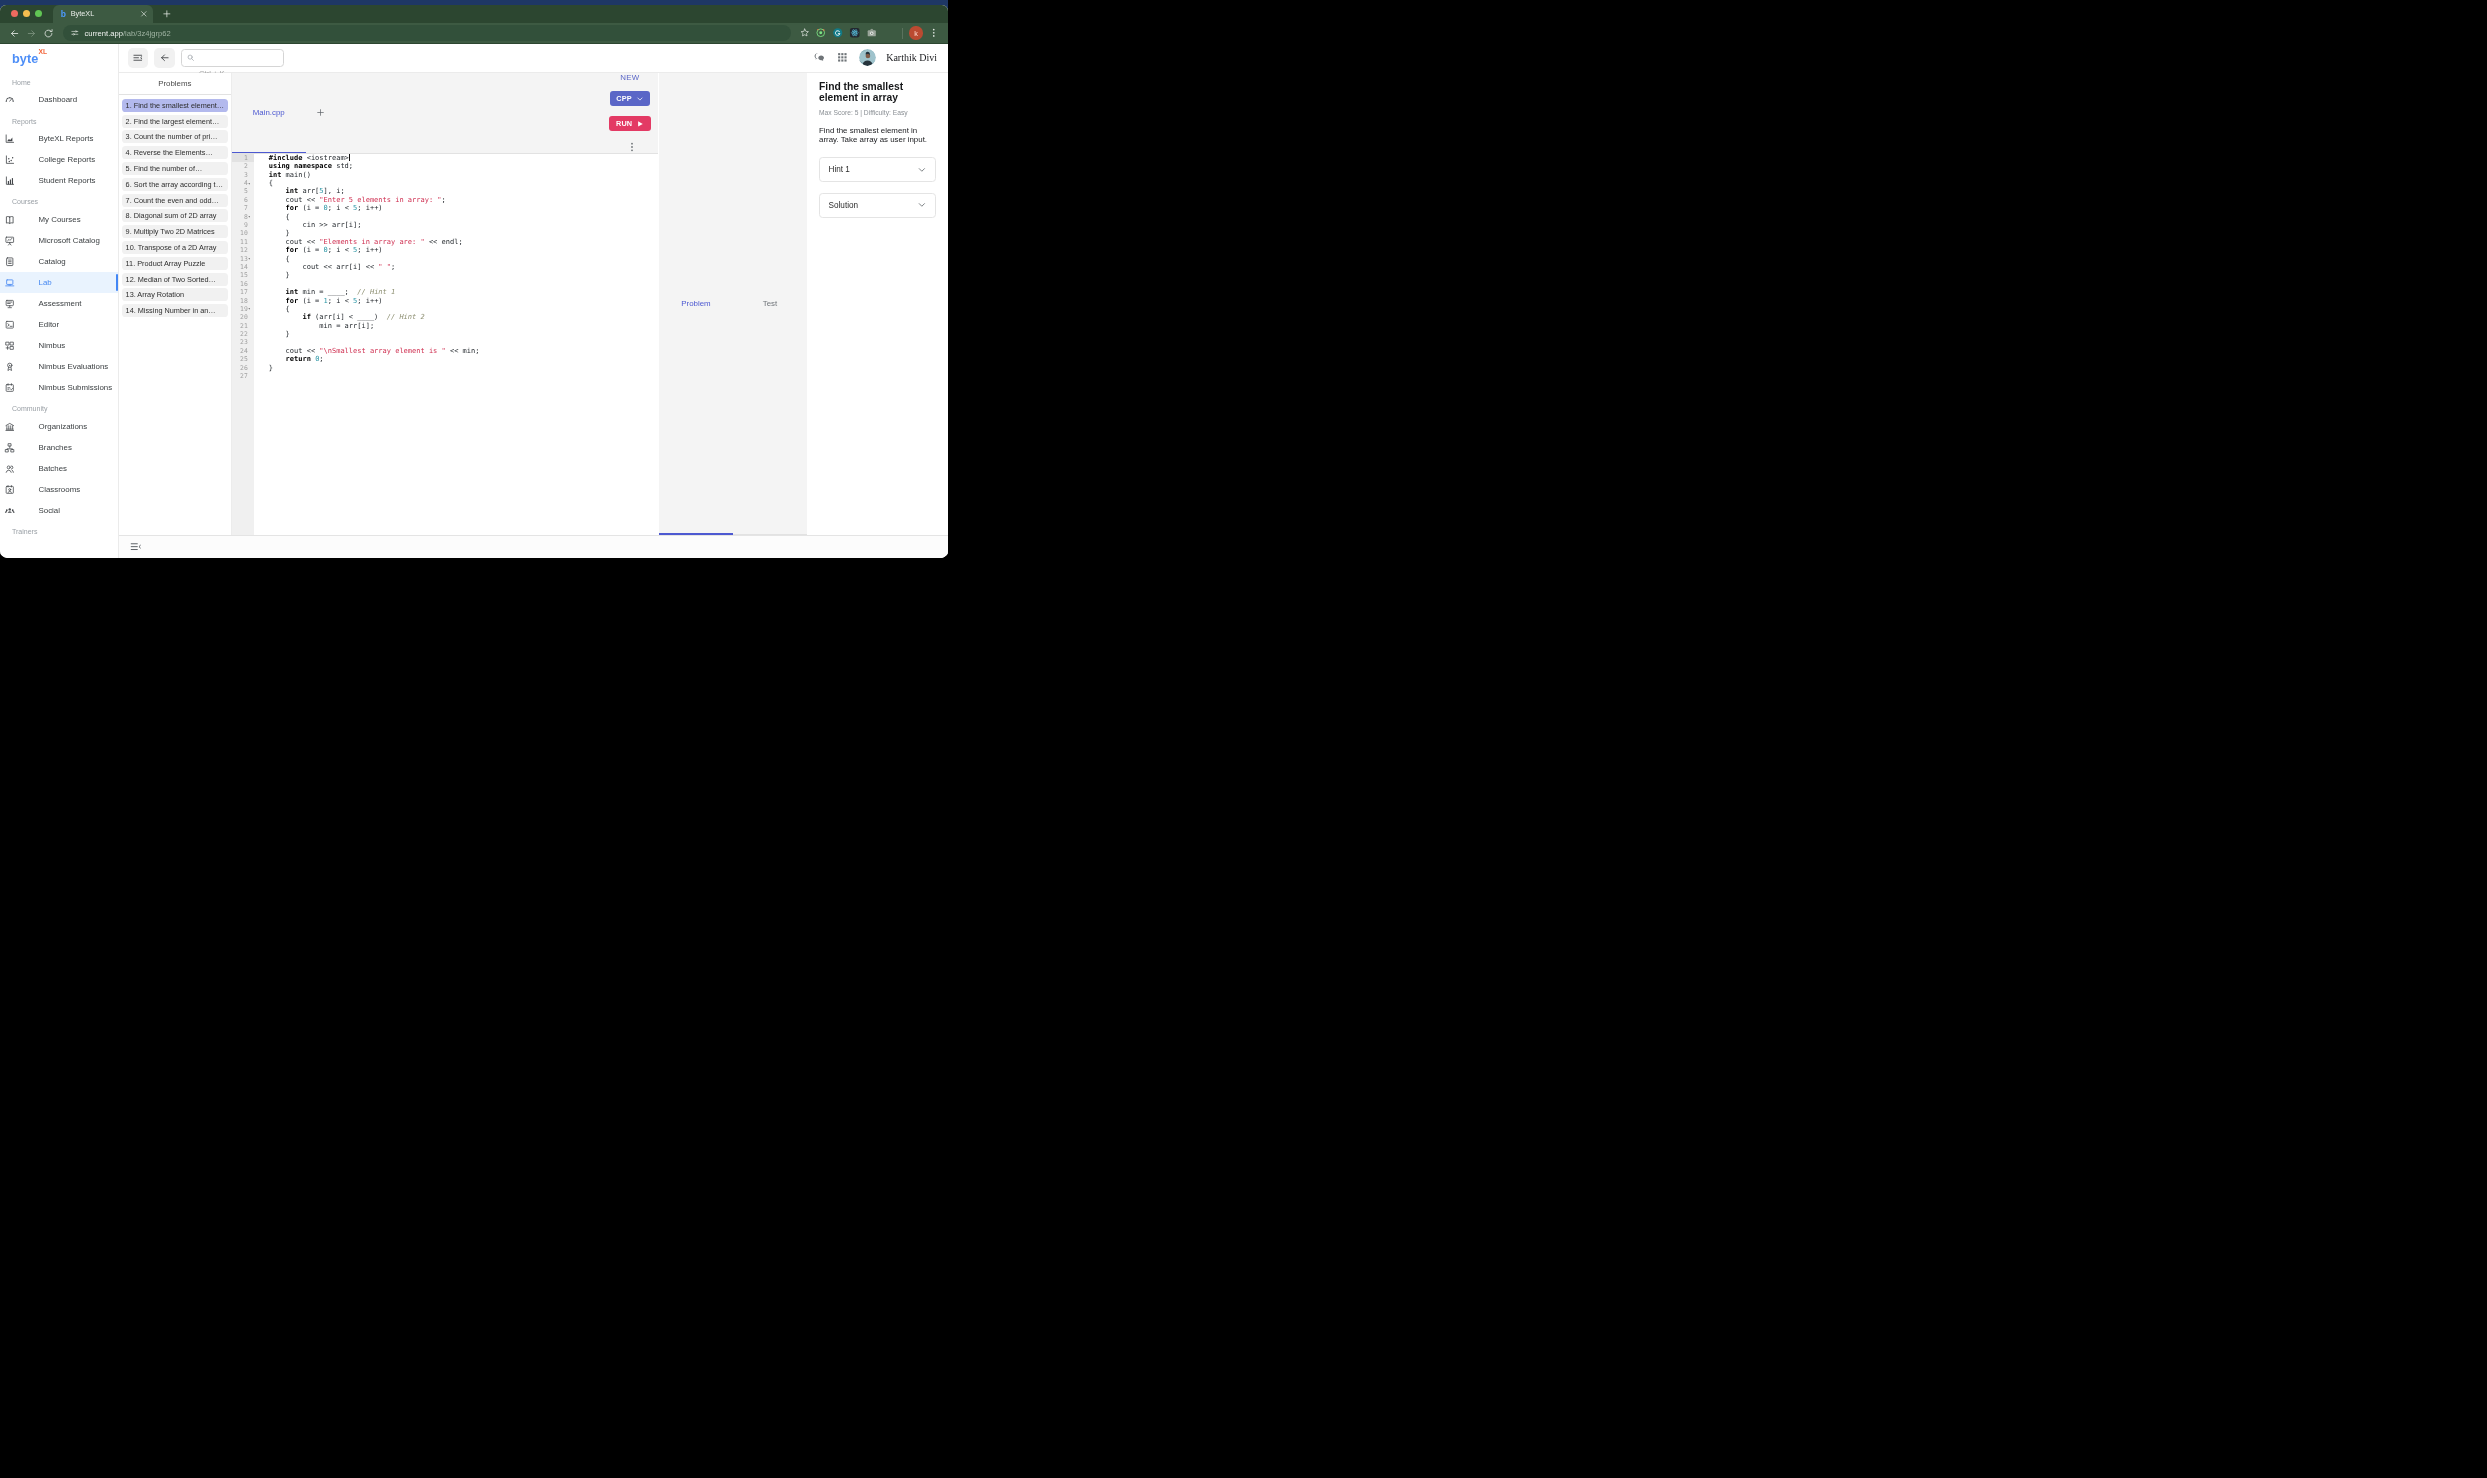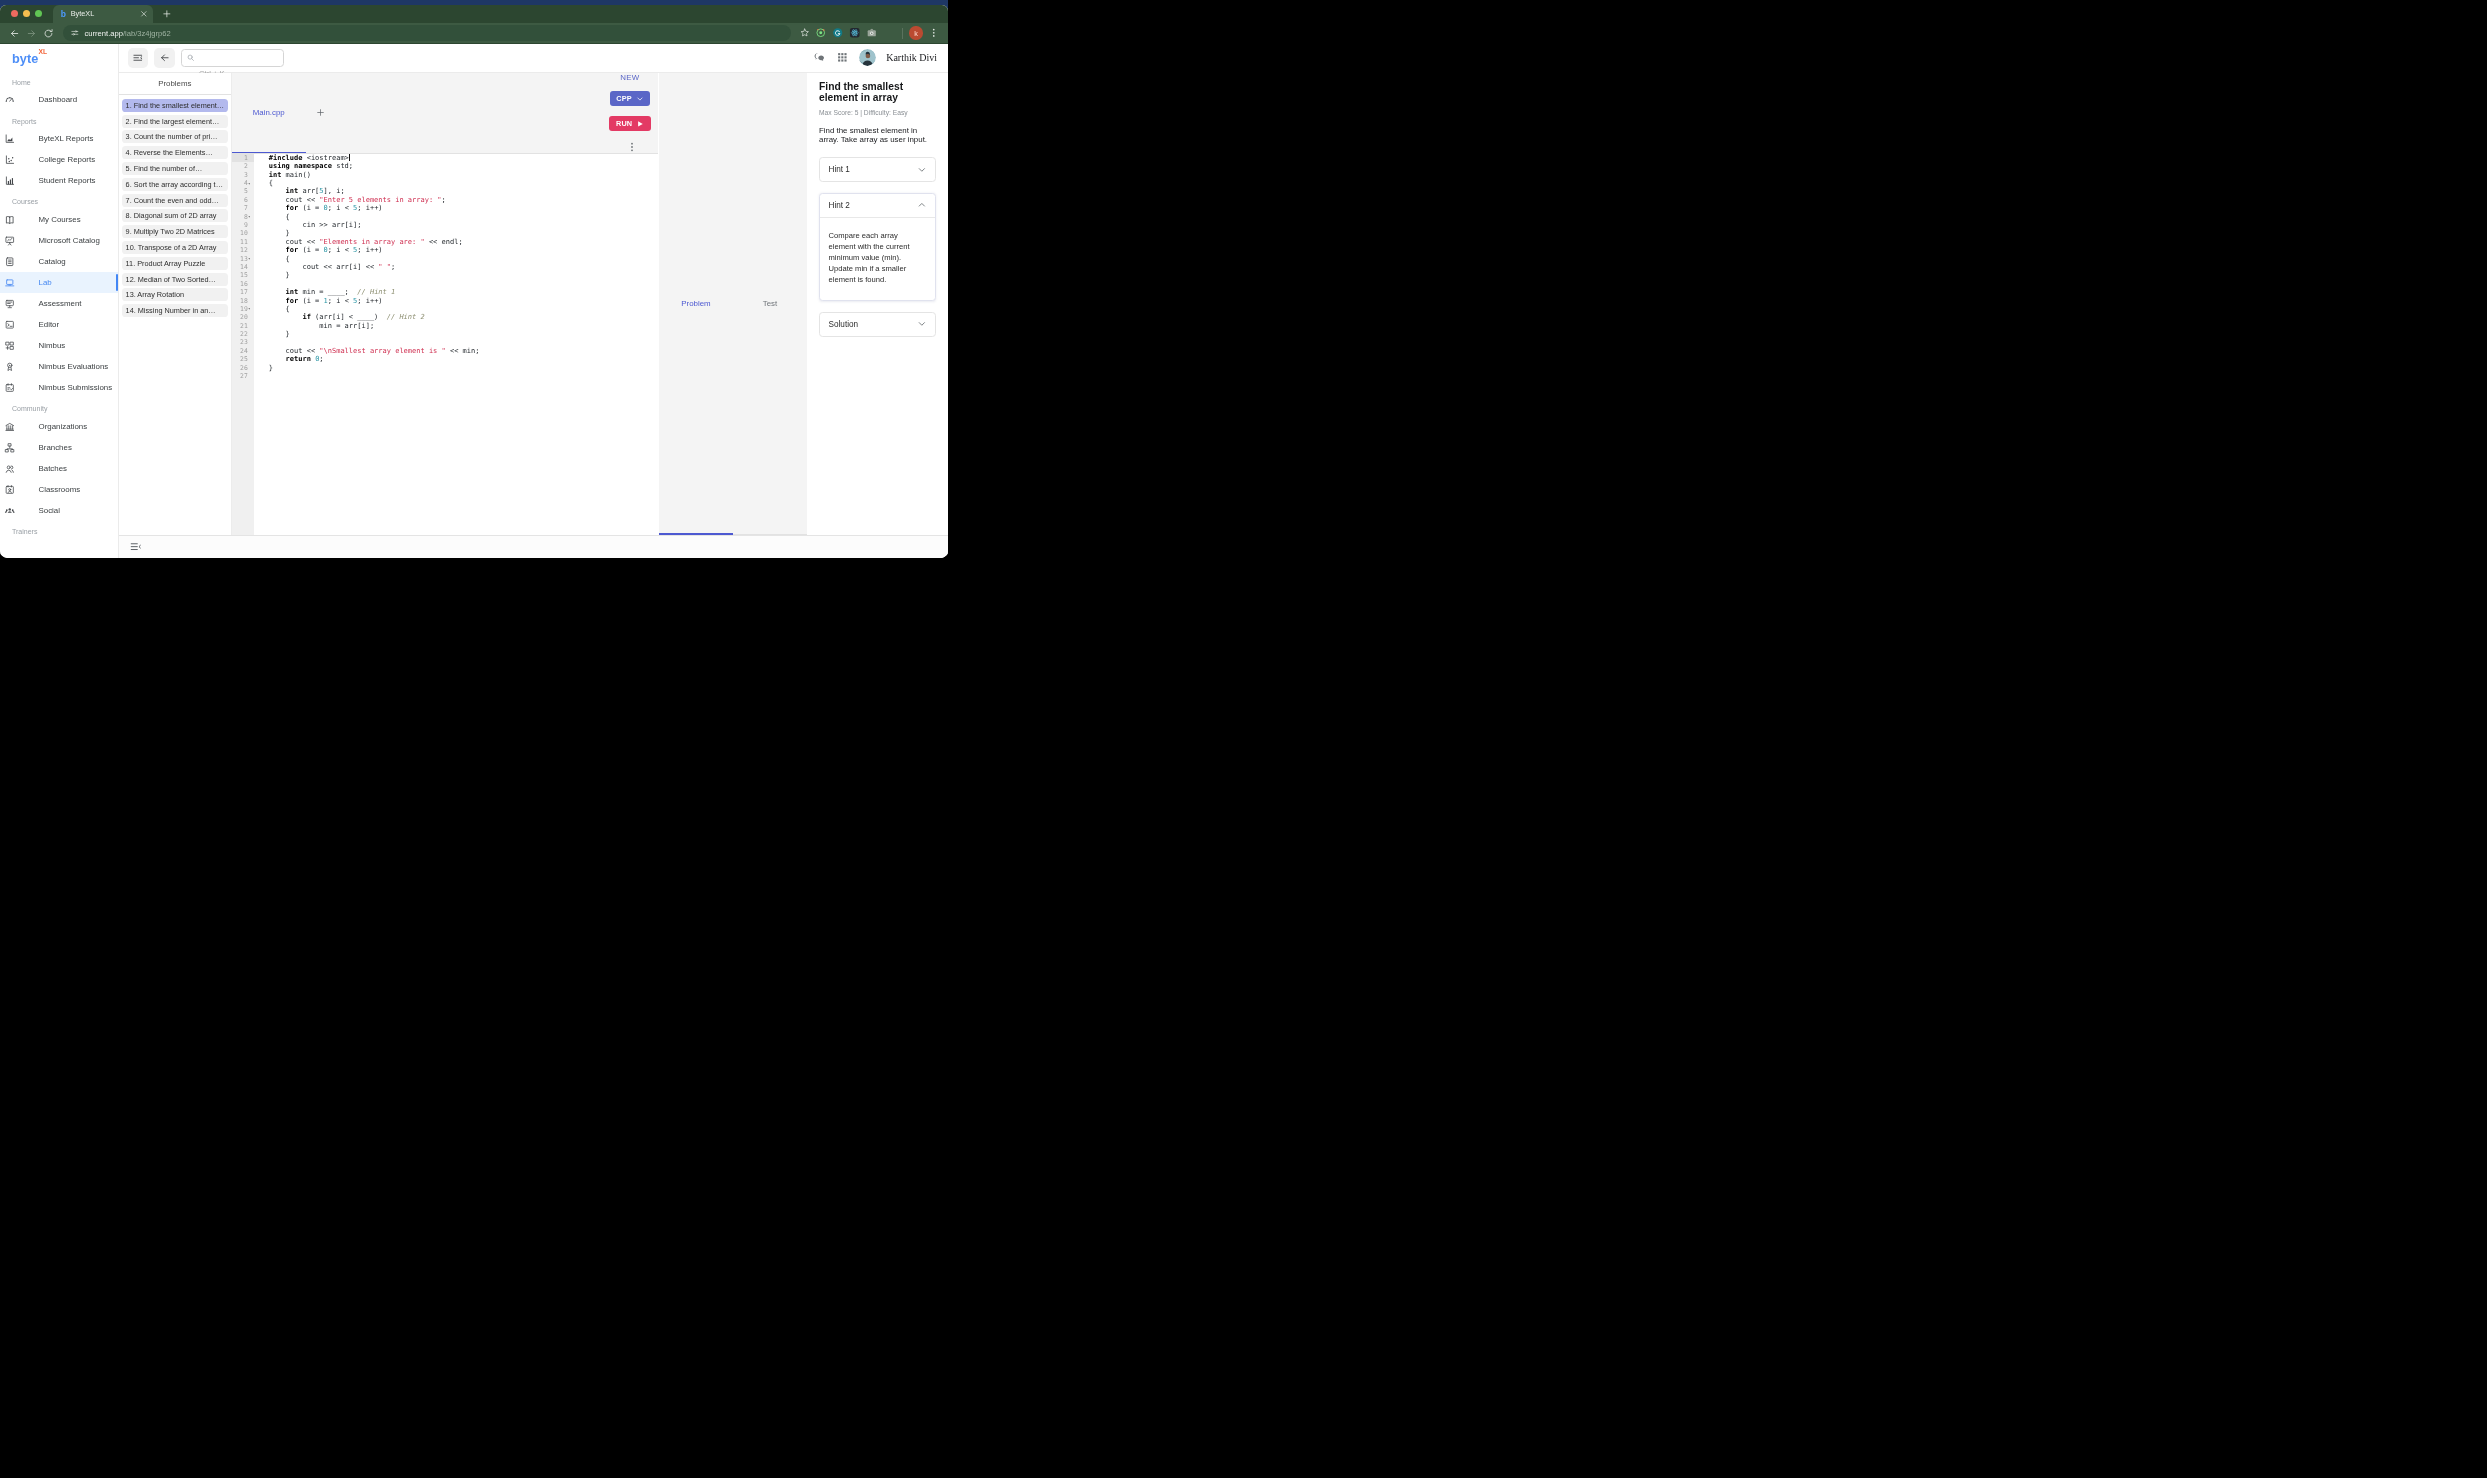--- a/index.html
+++ b/index.html
@@ -533,29 +533,20 @@
             <div class="rdesc">Find the smallest element in array. Take array as user input.</div>
             <div class="accordions" id="accordions">
                 <div class="acc">
                   <div class="acc-head">
                     <span class="acc-label">Hint 1</span>
                     <span class="acc-chev"><svg viewBox="0 0 24 24" fill="none" stroke="currentColor" stroke-width="2.2" stroke-linecap="round" stroke-linejoin="round">
                         <path d="M5.5 9l6.5 6.5L18.5 9"></path>
                       </svg></span>
                   </div>
                 </div>
-                <div class="acc open">
-                  <div class="acc-head">
-                    <span class="acc-label">Hint 2</span>
-                    <span class="acc-chev"><svg viewBox="0 0 24 24" fill="none" stroke="currentColor" stroke-width="2.2" stroke-linecap="round" stroke-linejoin="round">
-                        <path d="M5.5 15L12 8.5 18.5 15"></path>
-                      </svg></span>
-                  </div>
-                  <div class="acc-body">Compare each array element with the current minimum value (min). Update min if a smaller element is found.</div>
-                </div>
                 <div class="acc">
                   <div class="acc-head">
                     <span class="acc-label">Solution</span>
                     <span class="acc-chev"><svg viewBox="0 0 24 24" fill="none" stroke="currentColor" stroke-width="2.2" stroke-linecap="round" stroke-linejoin="round">
                         <path d="M5.5 9l6.5 6.5L18.5 9"></path>
                       </svg></span>
                   </div>
                 </div>
               </div>
           </div>

